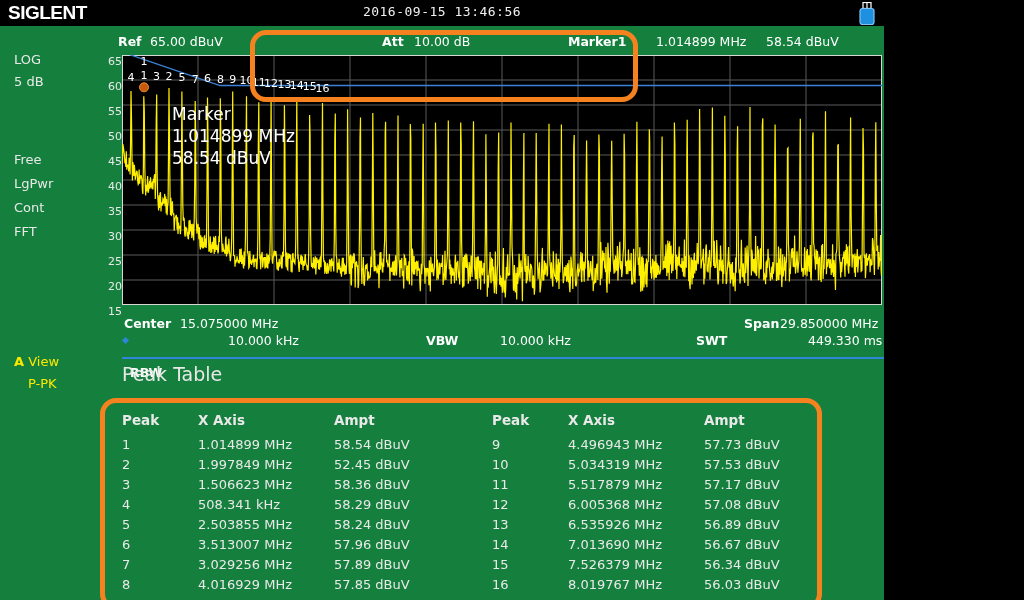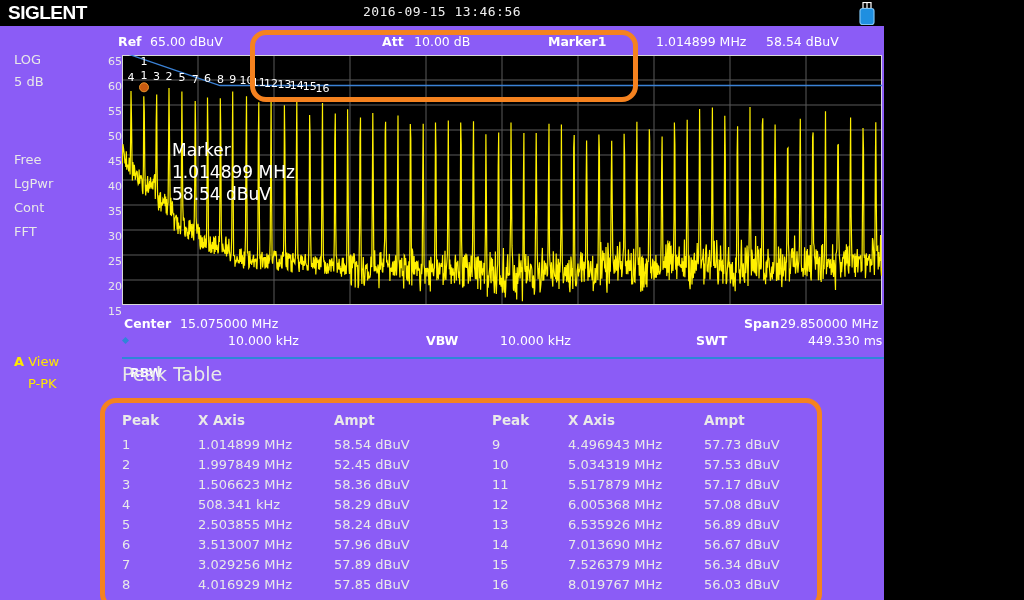--- a/index.html
+++ b/index.html
@@ -3,21 +3,21 @@
 <meta charset="utf-8">
 <title>Spectrum Analyzer</title>
 <style>
   * { box-sizing: border-box; margin: 0; padding: 0; }
   html, body {
     width: 1024px; height: 600px;
     background: #000;
     font-family: "DejaVu Sans", sans-serif;
     overflow: hidden;
   }
-  #app { position: relative; width: 1024px; height: 600px; background: #8b5cf6; }
+  #app { position: relative; width: 1024px; height: 600px; background: #15803d; }
 
   
   .topbar {
     position: absolute; left: 0; top: 0; width: 884px; height: 26px;
     background: #000;
   }
   .logo {
     position: absolute; left: 8px; top: 2px;
     font-family: "Liberation Sans", sans-serif;
     font-weight: bold; font-size: 19px; letter-spacing: -0.5px;
@@ -63,21 +63,21 @@
     position: absolute; left: 104px; top: 48px; width: 18px; height: 264px;
   }
   .ytick {
     position: absolute; right: 0; width: 18px; text-align: right;
     font-family: "DejaVu Sans", sans-serif; font-size: 11px; color: #e8e8e8;
   }
 
   .marker-box {
     position: absolute; left: 172px; top: 104px;
     font-family: "DejaVu Sans", sans-serif; color: #ffffff;
-    line-height: 1.28; pointer-events: none; margin-top: 36px;
+    line-height: 1.28; pointer-events: none;
   }
   .marker-box div { font-size: 17px; }
 
   .peaklabels { position: absolute; left: 122px; top: 55px; width: 760px; height: 250px; }
   .pklab {
     position: absolute;
     font-family: "DejaVu Sans", sans-serif; font-size: 11px; color: #ffffff;
     transform: translateX(-50%); white-space: nowrap;
   }
 
@@ -159,21 +159,21 @@
       <span>View</span>
     </div>
     <div class="sb-item sb-yellow" style="top:346px;left:28px">P-PK</div>
   </div>
 
   <div class="graph-header">
     <span class="gh-lbl" style="position:absolute;left:0px;">Ref</span>
     <span class="gh-val" style="position:absolute;left:32px;text-align:center;">65.00 dBuV</span>
     <span class="gh-lbl" style="position:absolute;left:264px;">Att</span>
     <span class="gh-val" style="position:absolute;left:296px;">10.00 dB</span>
-    <span class="gh-lbl" style="position:absolute;left:430px;">Marker1</span>
+    <span class="gh-lbl" style="position:absolute;left:450px;">Marker1</span>
     <span class="gh-val" style="position:absolute;left:538px;">1.014899 MHz</span>
     <span class="gh-val" style="position:absolute;left:648px;">58.54 dBuV</span>
   </div>
 
   <div class="yaxis">
       <div class="ytick" style="top: 7px;">65</div>
       <div class="ytick" style="top: 32px;">60</div>
       <div class="ytick" style="top: 57px;">55</div>
       <div class="ytick" style="top: 82px;">50</div>
       <div class="ytick" style="top: 107px;">45</div>

